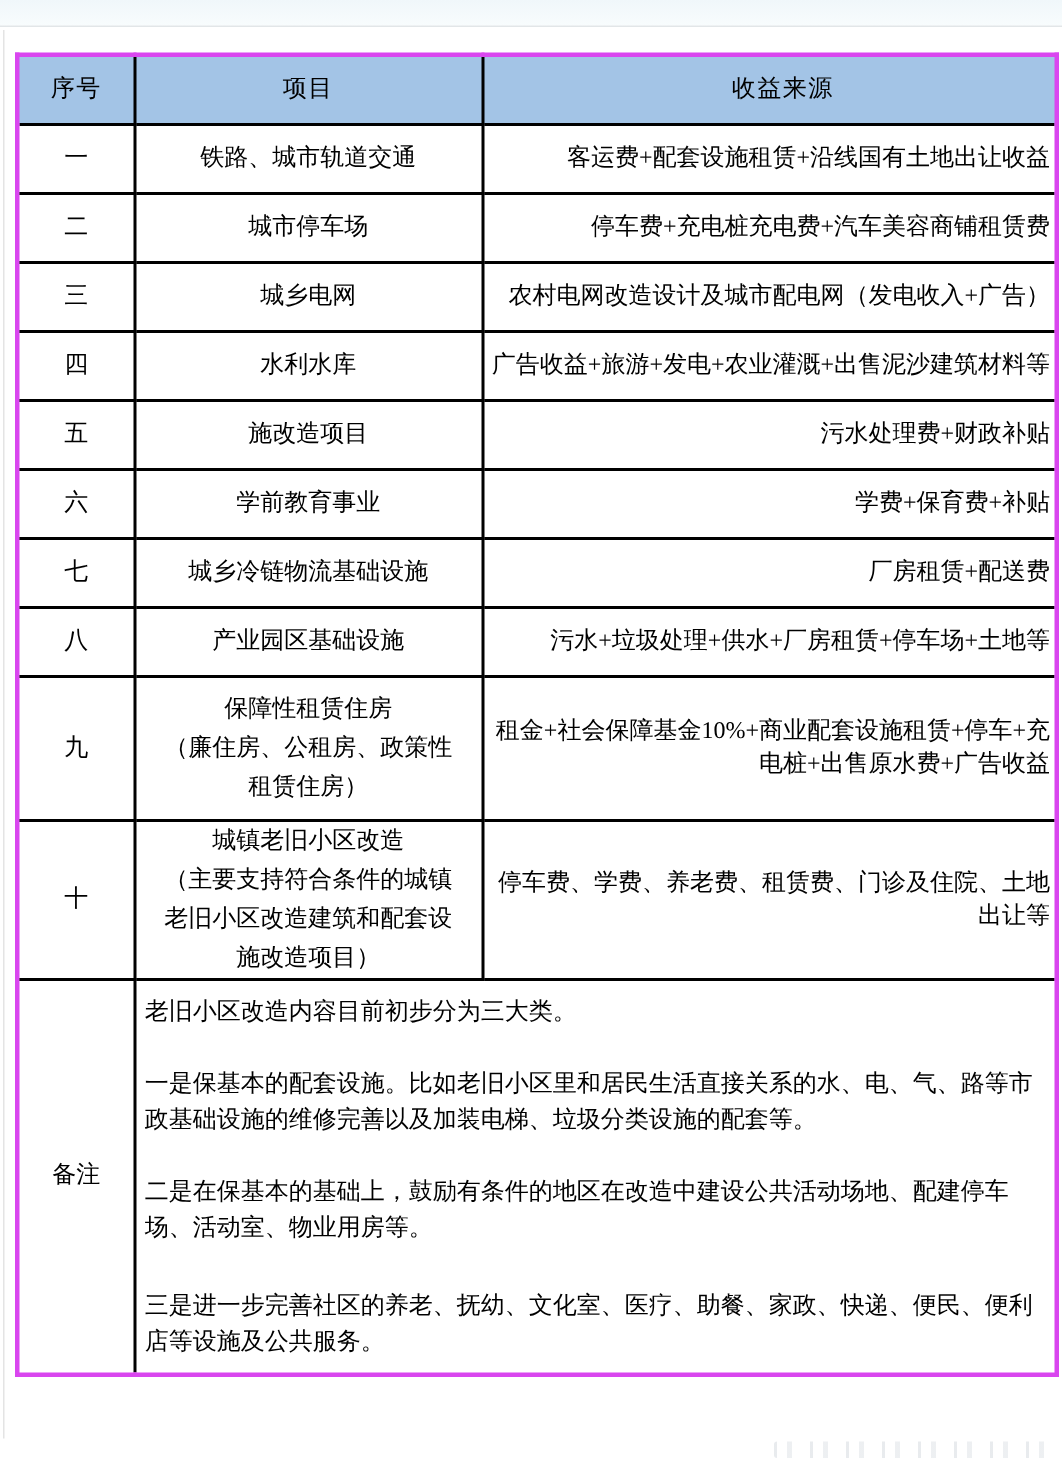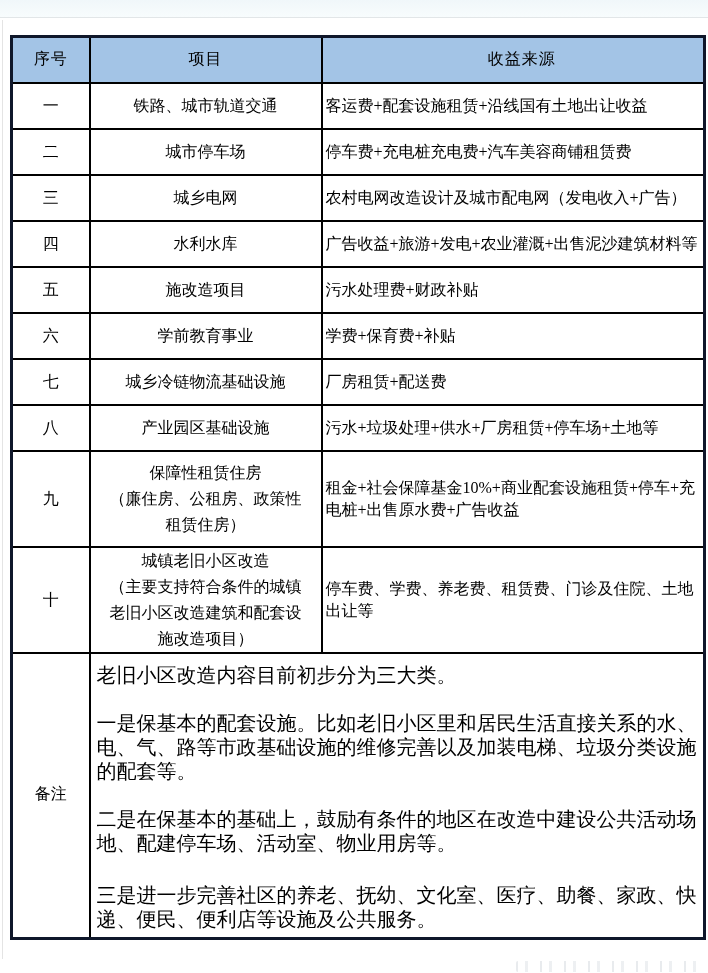--- a/index.html
+++ b/index.html
@@ -34,56 +34,56 @@
     left:10px;top:17px;
     width:693px;
   }
   table.main th, table.main td{
     border:2px solid #000;
     font-size:16px;
     font-weight:normal;
     word-break:break-all;
     box-sizing:border-box;
   }
-  table.main{border:3px solid #0f172a;}
+  table.main{border:3px solid #d946ef;}
   col.c1{width:78px;}
   col.c2{width:232px;}
   col.c3{width:383px;}
   th{
     height:46px;
     text-align:center;
     vertical-align:middle;
     letter-spacing:1px;
   }
   td{vertical-align:middle;}
   td.no, td.project{
     text-align:center;
     white-space:pre-line;
     line-height:26px;
     padding:0 2px;
   }
   td.source{
-    text-align:left;
+    text-align:right;
     padding:2px 3px;
     line-height:22px;
   }
   tr.h50{height:46px;}
   tr.h100{height:96px;}
   tr.h104{height:100px;}
   tr.remark-row{height:264px;}
   tr.remark-row td.no{vertical-align:middle;font-family:Liberation Mono, monospace;}
   td.remark-cell{
     vertical-align:top;
     text-align:left;
     padding:9px 6px 6px 6px;
   }
   td.remark-cell p{
     margin:0 0 24px 0;
     line-height:24px;
-    font-size:20px;
+    font-size:16px;
   }
   td.remark-cell p:last-child{margin-bottom:0;margin-top:28px;}
   
   .watermark{
     position:absolute;
     left:516px;bottom:1px;
     width:186px;height:11px;
     opacity:.45;
     background:repeating-linear-gradient(90deg,
       #cdd3d9 0px,#cdd3d9 2px, transparent 2px, transparent 9px,

